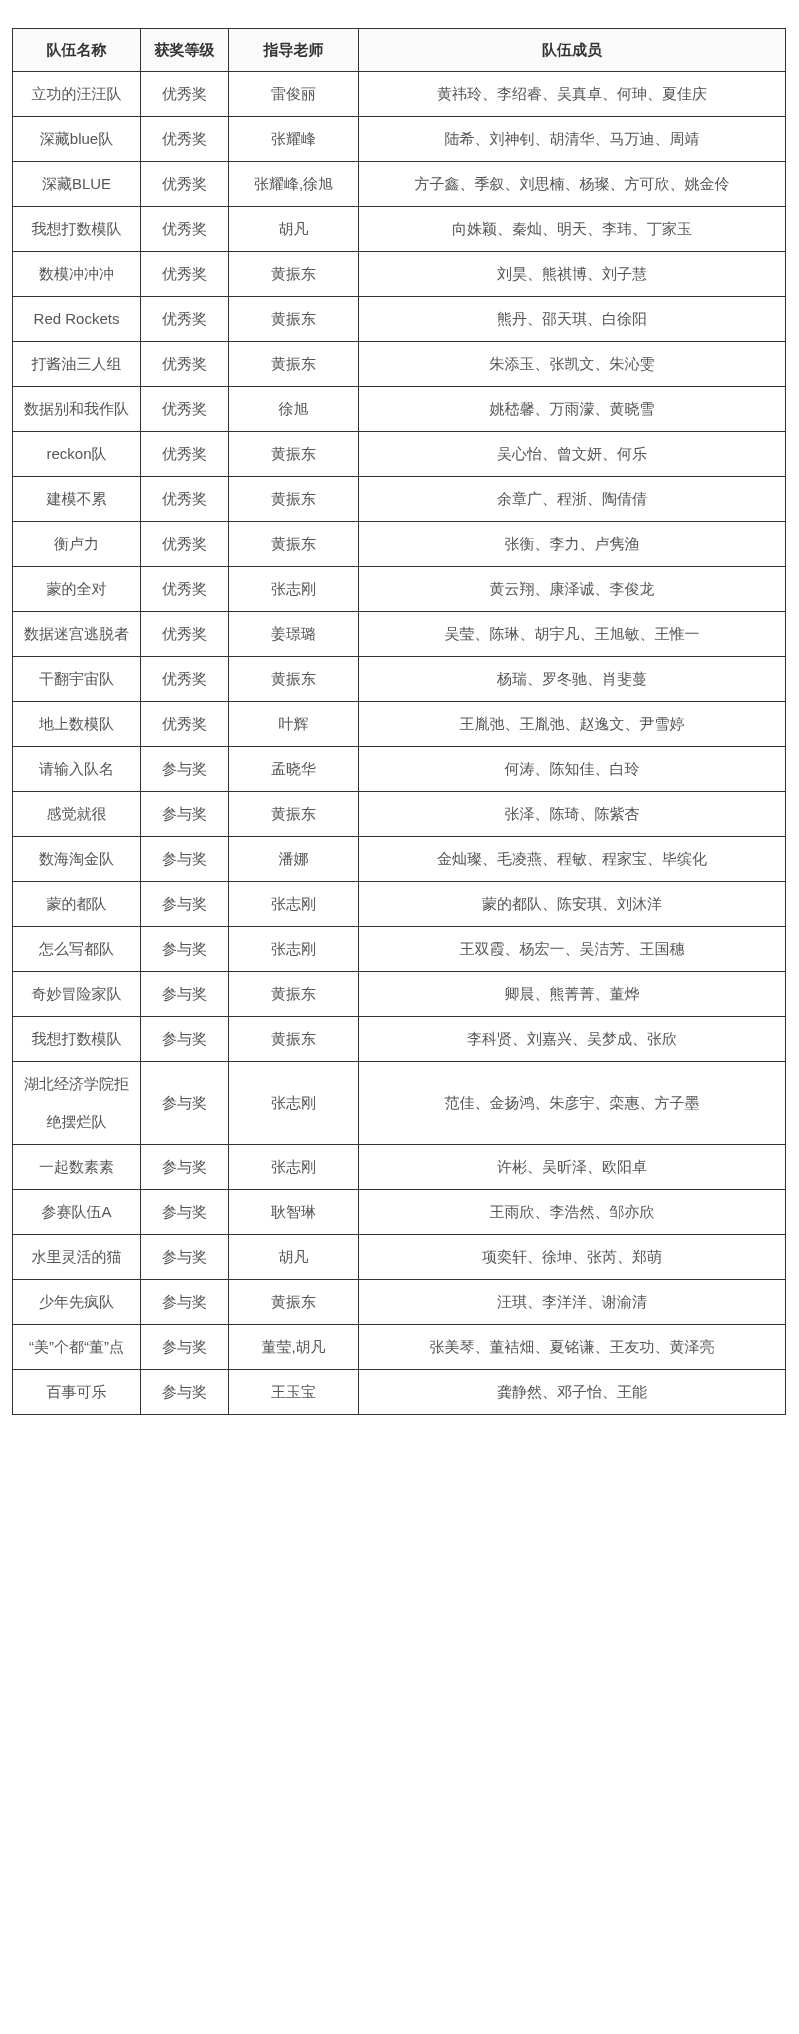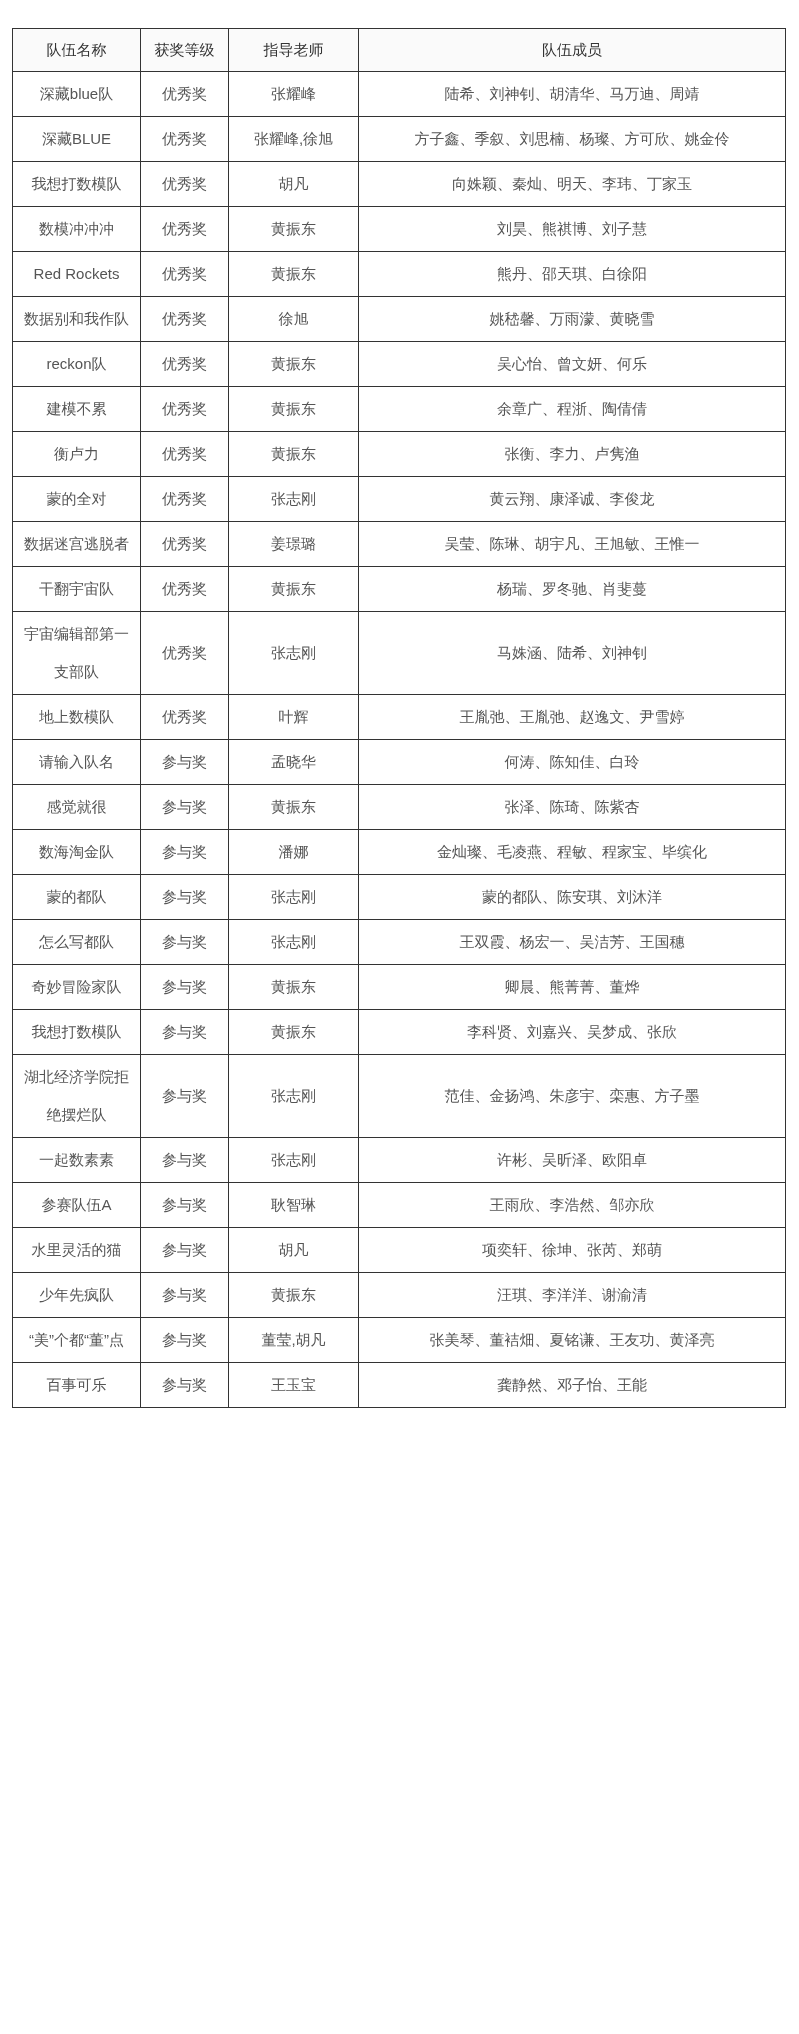--- a/index.html
+++ b/index.html
@@ -31,21 +31,21 @@
     vertical-align: middle;
     font-size: 15px;
     line-height: 38px;
     padding: 3px 10px;
     color: var(--text);
     word-break: break-word;
   }
   .award-table th {
     background: var(--header-bg);
     color: var(--header-text);
-    font-weight: normal;
+    font-weight: bold;
     line-height: 34px;
     padding: 4px 4px;
   }
 </style>
 </head>
 <body>
 
 <table class="award-table">
   <colgroup>
     <col class="c-team">
@@ -56,20 +56,26 @@
   <thead>
     <tr>
       <th>队伍名称</th>
       <th>获奖等级</th>
       <th>指导老师</th>
       <th>队伍成员</th>
     </tr>
   </thead>
   <tbody>
       <tr>
+        <td>立功的汪汪队</td>
+        <td>优秀奖</td>
+        <td>雷俊丽</td>
+        <td>黄祎玲、李绍睿、吴真卓、何珅、夏佳庆</td>
+      </tr>
+      <tr>
         <td>深藏blue队</td>
         <td>优秀奖</td>
         <td>张耀峰</td>
         <td>陆希、刘神钊、胡清华、马万迪、周靖</td>
       </tr>
       <tr>
         <td>深藏BLUE</td>
         <td>优秀奖</td>
         <td>张耀峰,徐旭</td>
         <td>方子鑫、季叙、刘思楠、杨璨、方可欣、姚金伶</td>
@@ -86,20 +92,26 @@
         <td>黄振东</td>
         <td>刘昊、熊祺博、刘子慧</td>
       </tr>
       <tr>
         <td>Red Rockets</td>
         <td>优秀奖</td>
         <td>黄振东</td>
         <td>熊丹、邵天琪、白徐阳</td>
       </tr>
       <tr>
+        <td>打酱油三人组</td>
+        <td>优秀奖</td>
+        <td>黄振东</td>
+        <td>朱添玉、张凯文、朱沁雯</td>
+      </tr>
+      <tr>
         <td>数据别和我作队</td>
         <td>优秀奖</td>
         <td>徐旭</td>
         <td>姚嵇馨、万雨濛、黄晓雪</td>
       </tr>
       <tr>
         <td>reckon队</td>
         <td>优秀奖</td>
         <td>黄振东</td>
         <td>吴心怡、曾文妍、何乐</td>
@@ -126,26 +138,20 @@
         <td>数据迷宫逃脱者</td>
         <td>优秀奖</td>
         <td>姜璟璐</td>
         <td>吴莹、陈琳、胡宇凡、王旭敏、王惟一</td>
       </tr>
       <tr>
         <td>干翻宇宙队</td>
         <td>优秀奖</td>
         <td>黄振东</td>
         <td>杨瑞、罗冬驰、肖斐蔓</td>
-      </tr>
-      <tr>
-        <td>宇宙编辑部第一支部队</td>
-        <td>优秀奖</td>
-        <td>张志刚</td>
-        <td>马姝涵、陆希、刘神钊</td>
       </tr>
       <tr>
         <td>地上数模队</td>
         <td>优秀奖</td>
         <td>叶辉</td>
         <td>王胤弛、王胤弛、赵逸文、尹雪婷</td>
       </tr>
       <tr>
         <td>请输入队名</td>
         <td>参与奖</td>

